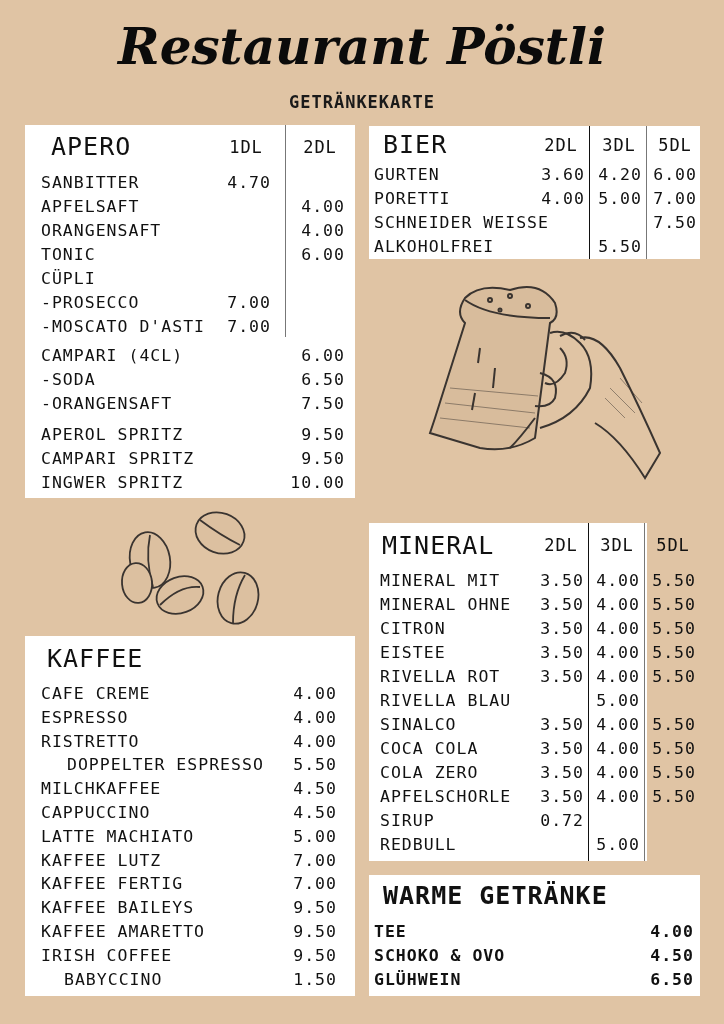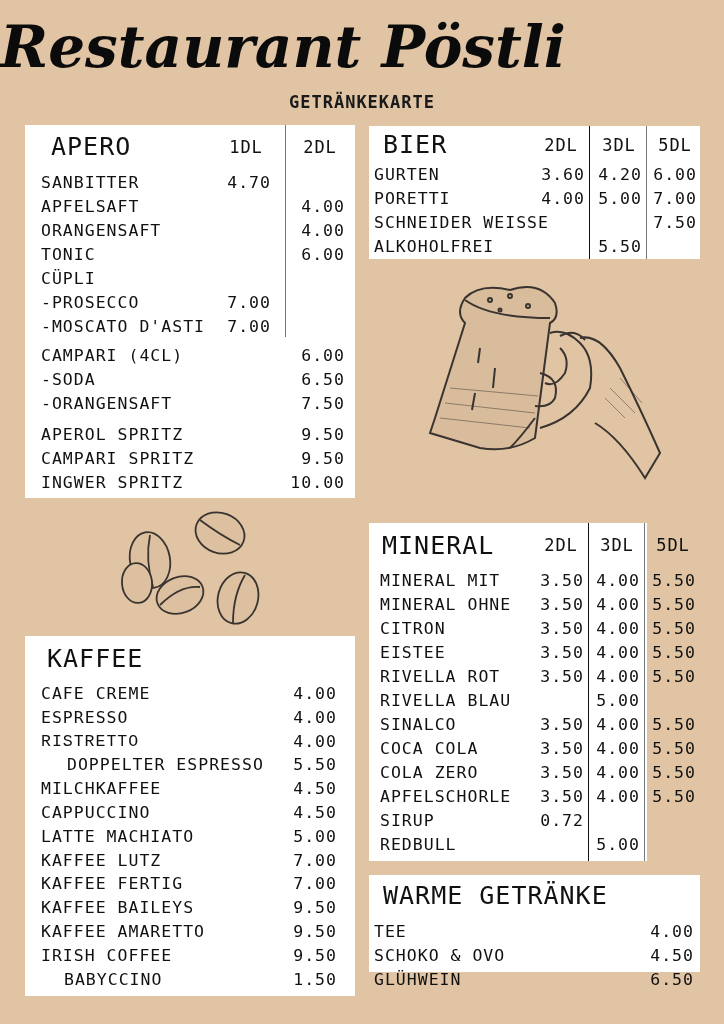--- a/index.html
+++ b/index.html
@@ -3,23 +3,23 @@
 <meta charset="utf-8">
 <style>
   html, body { margin: 0; padding: 0; }
   body {
     width: 724px; height: 1024px; overflow: hidden;
     background: #e0c4a4; position: relative;
     font-family: "DejaVu Sans Mono", "Liberation Mono", monospace;
     color: #111;
   }
   .title {
-    position: absolute; left: 0; top: 12px; width: 724px; text-align: left;
+    position: absolute; left: 0; top: 12px; width: 724px; text-align: center;
     font-family: "DejaVu Serif", "Liberation Serif", serif;
-    font-style: italic; font-weight: bold; font-size: 58px; letter-spacing: 0px;
+    font-style: italic; font-weight: bold; font-size: 50px; letter-spacing: 0px;
     color: #0b0b0b; line-height: 70px;
   }
   .subtitle {
     position: absolute; left: 0; top: 92px; width: 724px; text-align: center;
     font-size: 17px; letter-spacing: 1px; font-weight: bold; color: #1a1a1a;
   }
   .panel { position: absolute; background: #fff; box-sizing: border-box; }
   .row { position: absolute; font-size: 16.5px; white-space: pre; line-height: 20px; letter-spacing: 1px; }
   .price { position: absolute; font-size: 16.5px; line-height: 20px; text-align: right; letter-spacing: 1px; }
   .heading { position: absolute; font-size: 25px; letter-spacing: 1px; line-height: 30px; }
@@ -187,21 +187,21 @@
     </div>
 </div>
 
 <div class="panel" style="left:25px;top:636px;width:330px;height:360px;">
   <div class="heading" style="left:22px;top:8px;">KAFFEE</div>
   <div id="kaffee-rows">
       <div class="row" style="left:16px;top:48px;">CAFE CREME</div>
       <div class="price" style="left:240px;top:48px;width:72px;">4.00</div>
       <div class="row" style="left:16px;top:71.8px;">ESPRESSO</div>
       <div class="price" style="left:240px;top:71.8px;width:72px;">4.00</div>
-      <div class="row" style="left:16px;top:95.6px;font-family:Liberation Mono, monospace;">RISTRETTO</div>
+      <div class="row" style="left:16px;top:95.6px;">RISTRETTO</div>
       <div class="price" style="left:240px;top:95.6px;width:72px;">4.00</div>
       <div class="row" style="left:16px;top:119.4px;margin-left:26px;">DOPPELTER ESPRESSO</div>
       <div class="price" style="left:240px;top:119.4px;width:72px;">5.50</div>
       <div class="row" style="left:16px;top:143.2px;">MILCHKAFFEE</div>
       <div class="price" style="left:240px;top:143.2px;width:72px;">4.50</div>
       <div class="row" style="left:16px;top:167px;">CAPPUCCINO</div>
       <div class="price" style="left:240px;top:167px;width:72px;">4.50</div>
       <div class="row" style="left:16px;top:190.8px;">LATTE MACHIATO</div>
       <div class="price" style="left:240px;top:190.8px;width:72px;">5.00</div>
       <div class="row" style="left:16px;top:214.6px;">KAFFEE LUTZ</div>
@@ -212,21 +212,21 @@
       <div class="price" style="left:240px;top:262.20000000000005px;width:72px;">9.50</div>
       <div class="row" style="left:16px;top:286px;">KAFFEE AMARETTO</div>
       <div class="price" style="left:240px;top:286px;width:72px;">9.50</div>
       <div class="row" style="left:16px;top:309.8px;">IRISH COFFEE</div>
       <div class="price" style="left:240px;top:309.8px;width:72px;">9.50</div>
       <div class="row" style="left:16px;top:333.6px;margin-left:23px;">BABYCCINO</div>
       <div class="price" style="left:240px;top:333.6px;width:72px;">1.50</div>
     </div>
 </div>
 
-<div class="panel" style="left:369px;top:875px;width:331px;height:97px;">
+<div class="panel" style="left:369px;top:875px;width:331px;height:121px;font-weight:bold;">
   <div class="heading" style="left:14px;top:6px;">WARME GETRÄNKE</div>
   <div id="warm-rows">
       <div class="row" style="left:5px;top:47px;">TEE</div>
       <div class="price" style="left:250px;top:47px;width:75px;">4.00</div>
       <div class="row" style="left:5px;top:71px;">SCHOKO &amp; OVO</div>
       <div class="price" style="left:250px;top:71px;width:75px;">4.50</div>
       <div class="row" style="left:5px;top:95px;">GLÜHWEIN</div>
       <div class="price" style="left:250px;top:95px;width:75px;">6.50</div>
     </div>
 </div>

